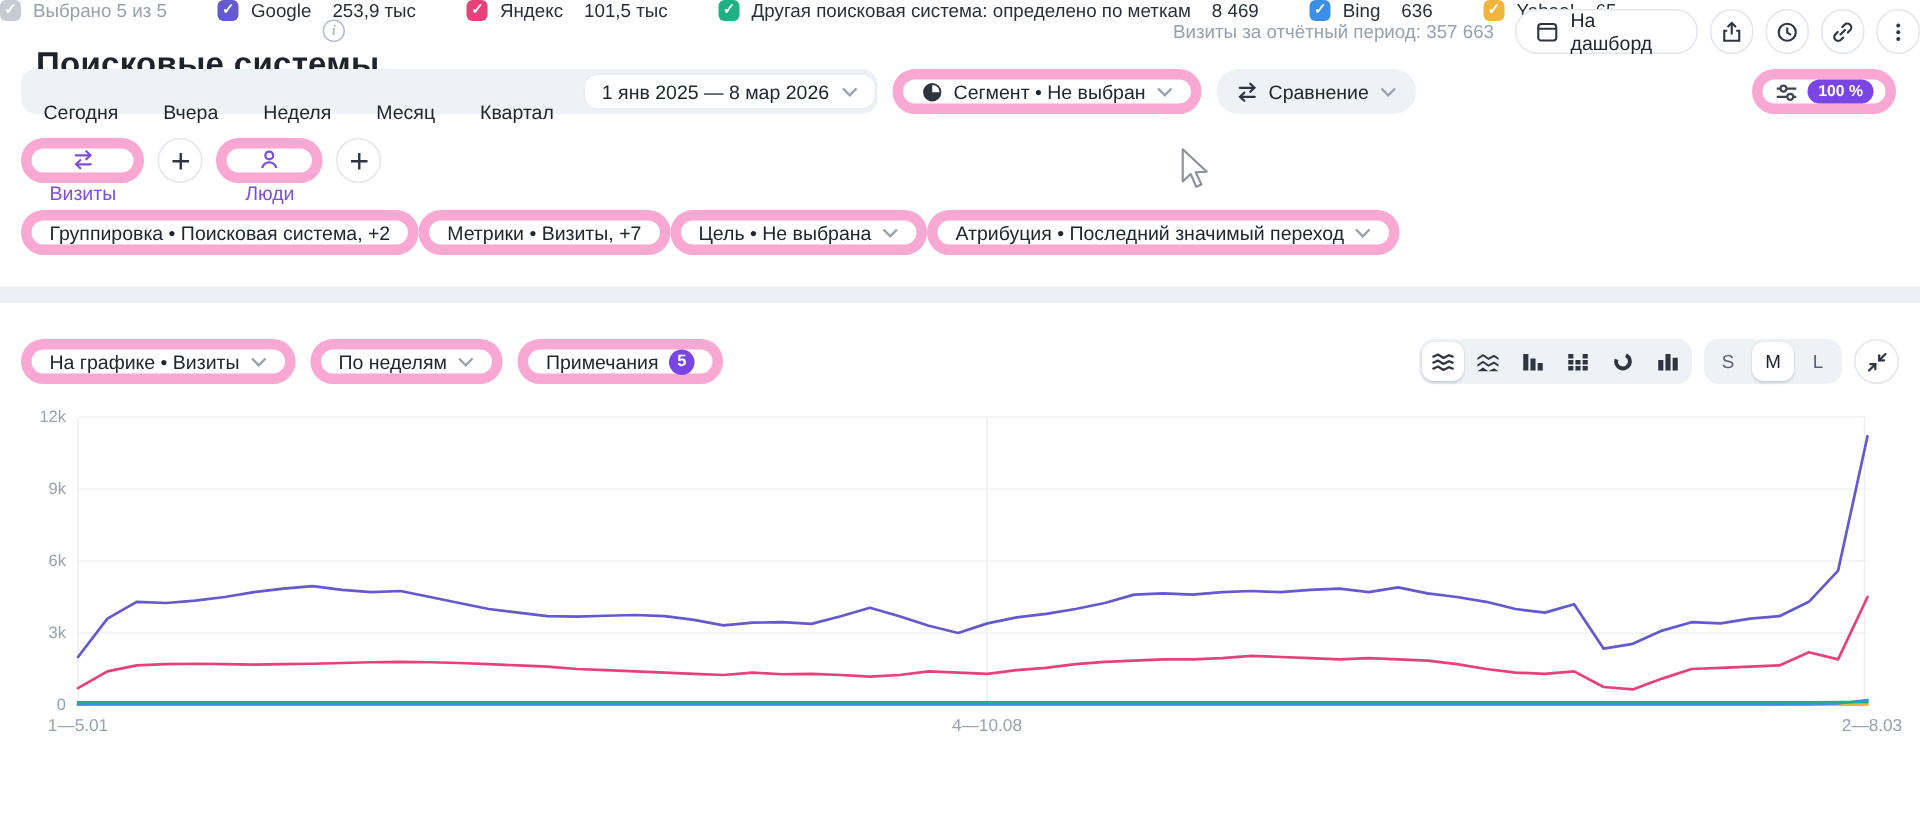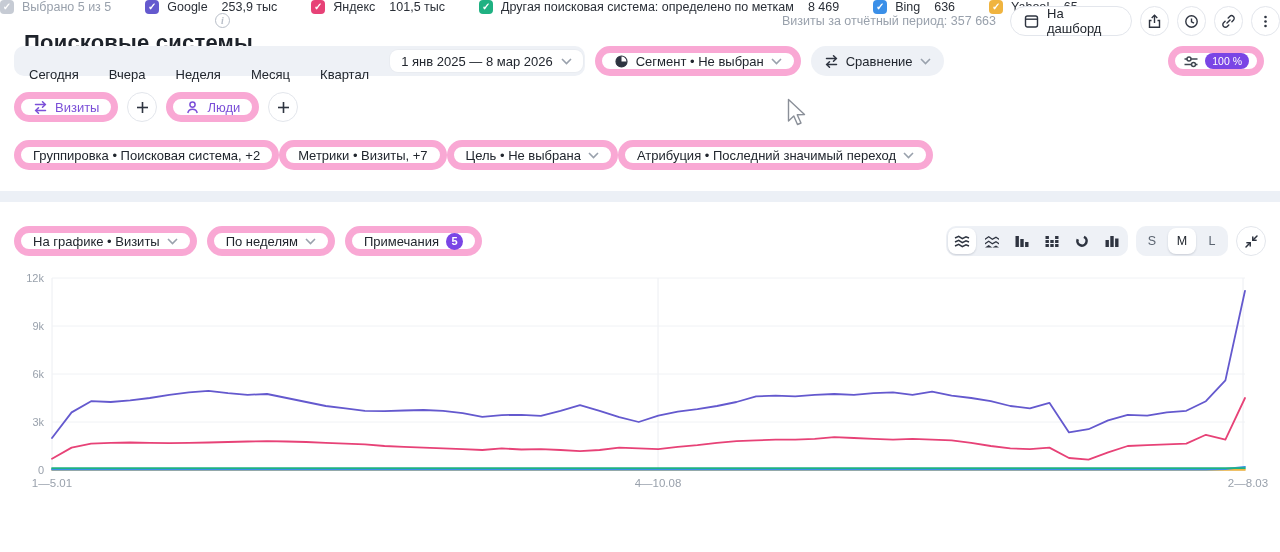--- a/index.html
+++ b/index.html
@@ -23,25 +23,25 @@
 
   
   .preset-group { display:flex; align-items:center; background:#eef1f6; border-radius:10px; height:30px; padding-right:2px; }
   .preset { padding:0 15px; font-size:13px; color:#21262e; height:18px; display:flex; align-items:center;margin-top:26px; }
   .date-pill { background:#fff; border-radius:8px; height:22px; display:flex; align-items:center; gap:8px;
     padding:0 11px; font-size:13px; margin-left:6px; box-shadow:0 0 0 1px #e9ecf1; }
   .white-pill { display:flex; align-items:center; gap:7px; height:30px; background:#fff; border:7px solid #f9a8d4;
     border-radius:16px; padding:0 12px; font-size:13px; }
   .grey-pill { display:flex; align-items:center; gap:7px; height:30px; background:#eef1f6; border-radius:16px;
     padding:0 13px; font-size:13px; }
-  .accent-pill { color:#7b4fd8; }
+  .accent-pill { color:#7b4fd8;flex-direction:column; }
   .accent-pill svg { display:block; }
   .plus-btn { width:30px; height:30px; border:1px solid #e3e6ec; border-radius:16px; background:#fff;
     display:flex; align-items:center; justify-content:center; }
-  .badge { background:#7a45e5; color:#fff; border-radius:9px; font-size:10.5px; font-weight:400;
+  .badge { background:#7a45e5; color:#fff; border-radius:9px; font-size:10.5px; font-weight:700;
     padding:2px 7px; line-height:1.2; }
   .count-badge { background:#7a45e5; color:#fff; border-radius:50%; width:17px; height:17px; font-size:11px;
     font-weight:700; display:flex; align-items:center; justify-content:center; }
   .divider-band { left:0; top:191px; width:1280px; height:11px; background:#ecf0f6; }
 
   
   .seg-group { display:flex; align-items:center; background:#eef1f6; border-radius:10px; height:30px; padding:2px; gap:2px; }
   .seg-item { width:28px; height:26px; border-radius:8px; display:flex; align-items:center; justify-content:center;
     color:#2e3440; font-size:12.5px; }
   .seg-item.selected { background:#fff; box-shadow:0 1px 2px rgba(40,50,70,.18); }

